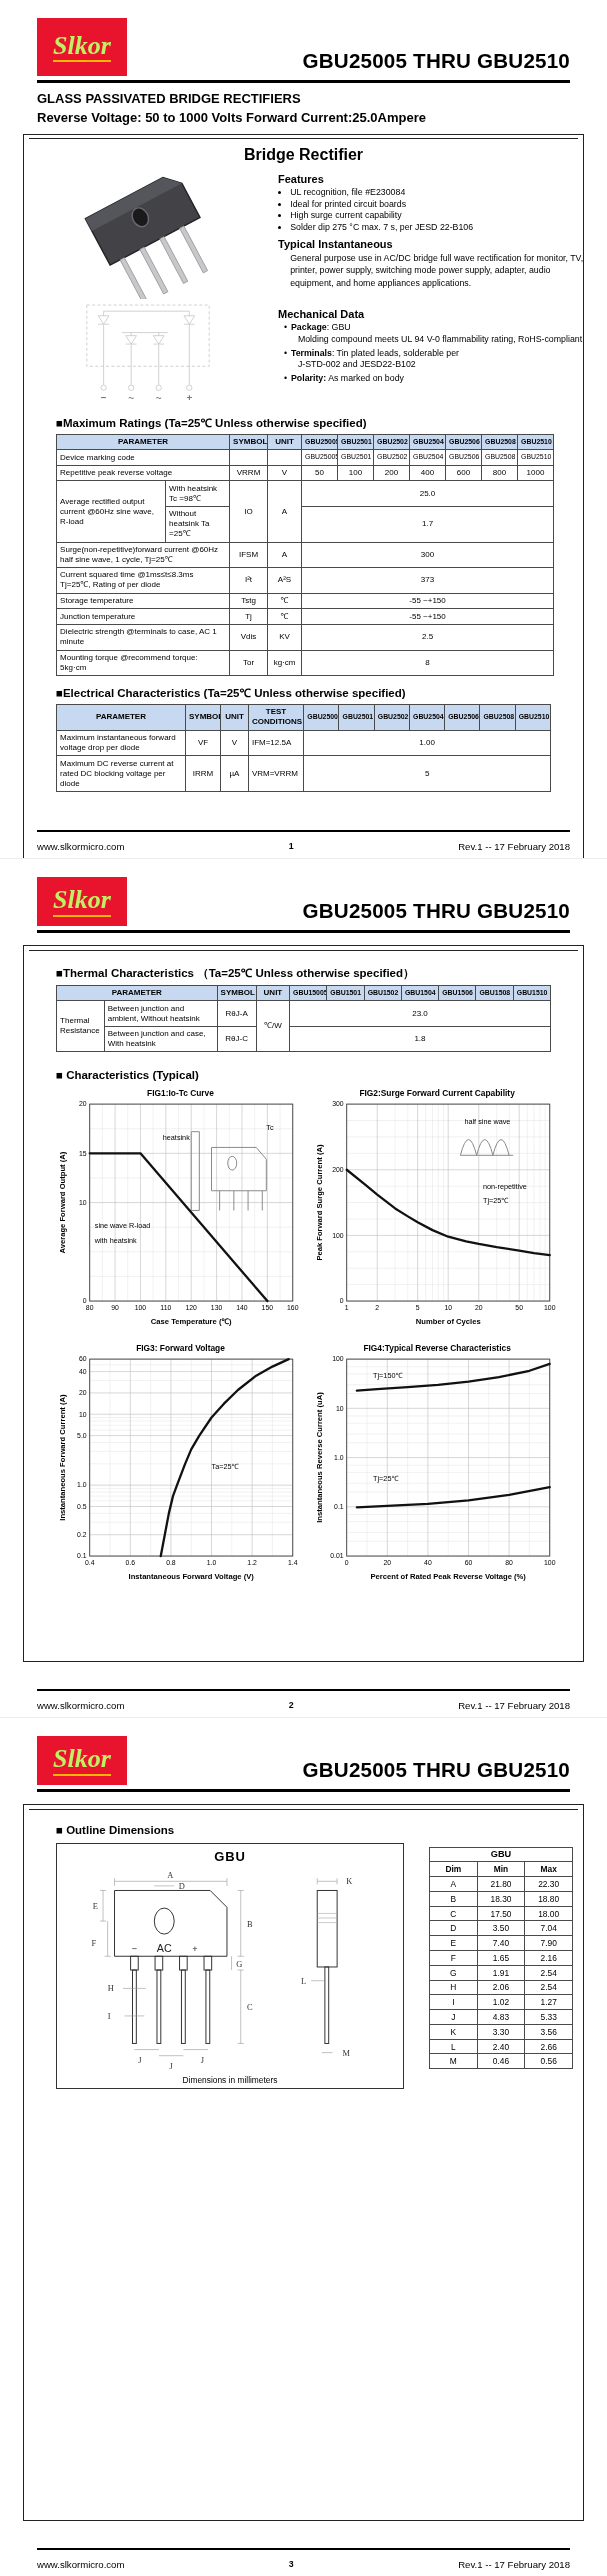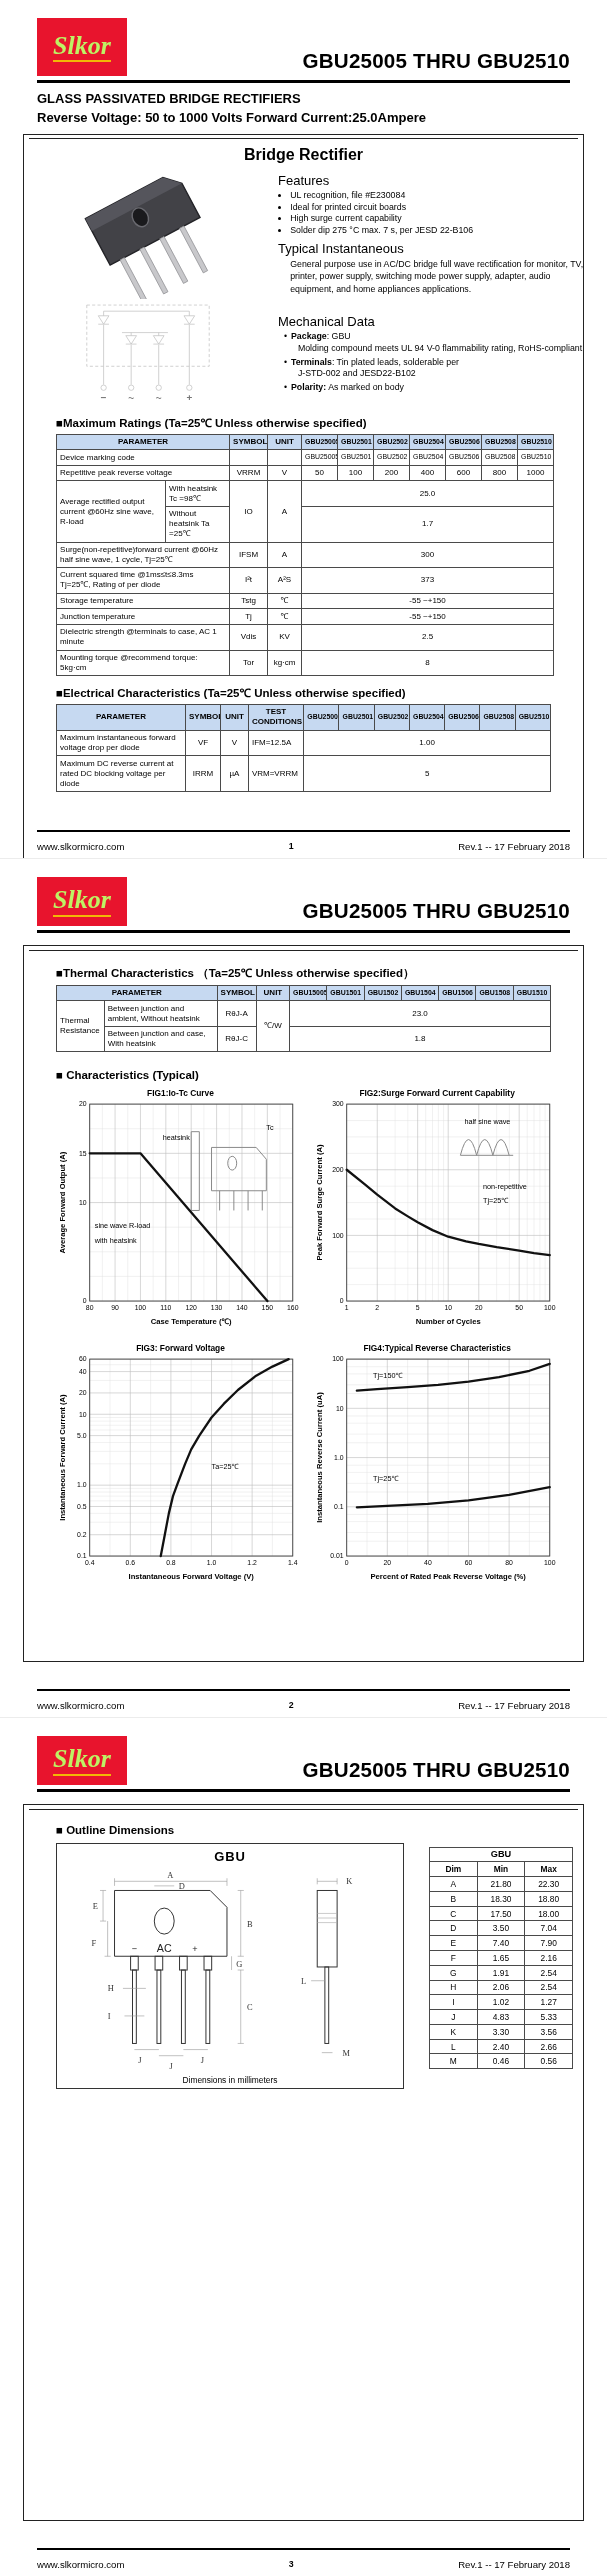--- a/index.html
+++ b/index.html
@@ -23,21 +23,21 @@
   .bigbox{position:relative;border:1.5px solid #222;margin:9.2px 23px 0 23px;padding:0 32px;box-sizing:border-box;}
   .bigbox::before{content:"";position:absolute;top:3.1px;left:4.6px;right:4.6px;height:0.8px;background:#222;}
   .p1box{height:728px;}
   .p2box{height:717px;margin-top:12.2px;}
   .p3box{height:717px;margin-top:12.2px;}
   .boxtitle{text-align:center;font-size:16px;font-weight:bold;margin:10.7px 0 3.1px 0;}
   
   .cols{display:flex;}
   .lcol{width:222px;flex:none;}
   .rcol{flex:1;padding-top:3.1px;font-size:8.8px;}
-  .rcol h3{font-size:13px;font-weight:normal;margin:3.1px 0 2.3px 0;}
+  .rcol h3{font-size:11px;font-weight:bold;margin:3.1px 0 2.3px 0;}
   .rcol ul{margin:0 0 6.1px 12.2px;padding:0;}
   .rcol li{margin:1.5px 0;}
   .apps-text{padding-left:12.2px;line-height:1.4;margin-bottom:19px;width:295px;}
   .mitem{padding-left:6.1px;margin:1.5px 0;line-height:1.35;}
   .mitem .dot{margin-right:3.8px;}
   .msub{padding-left:13.8px;line-height:1.35;}
   
   .sech{font-size:11.5px;font-weight:bold;margin:9.2px 0 3.8px 0;}
   
   table.dt{border-collapse:collapse;width:100%;table-layout:fixed;border:1.5px solid #333;}

